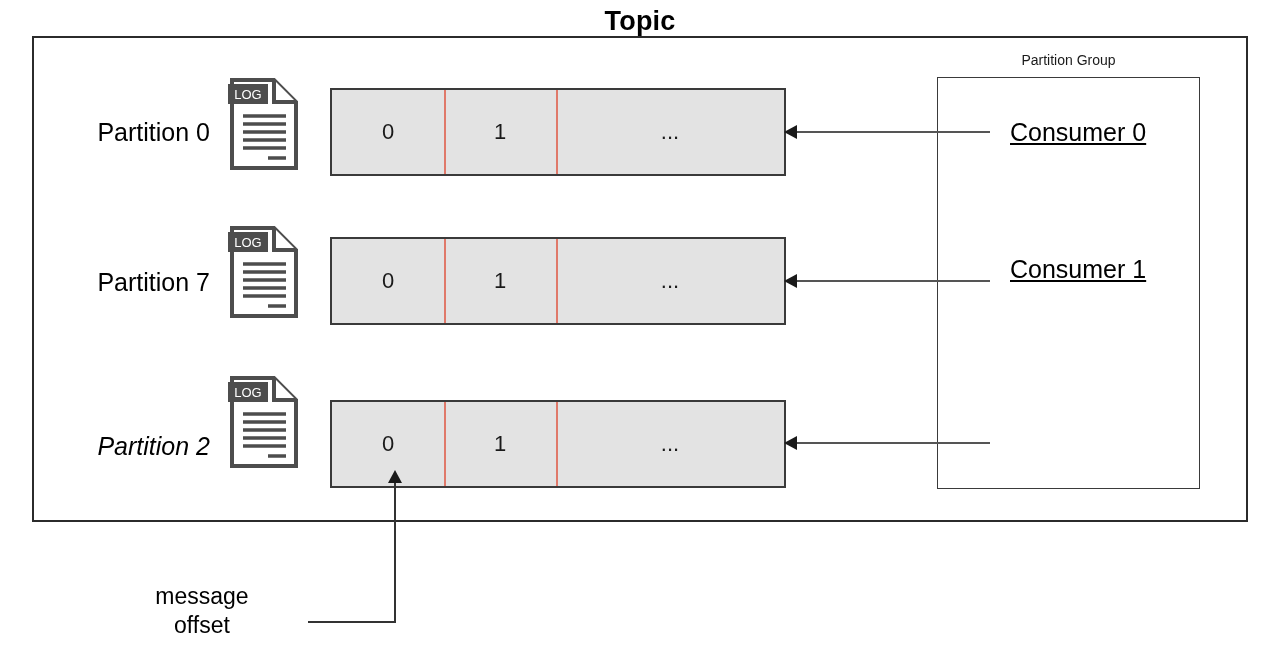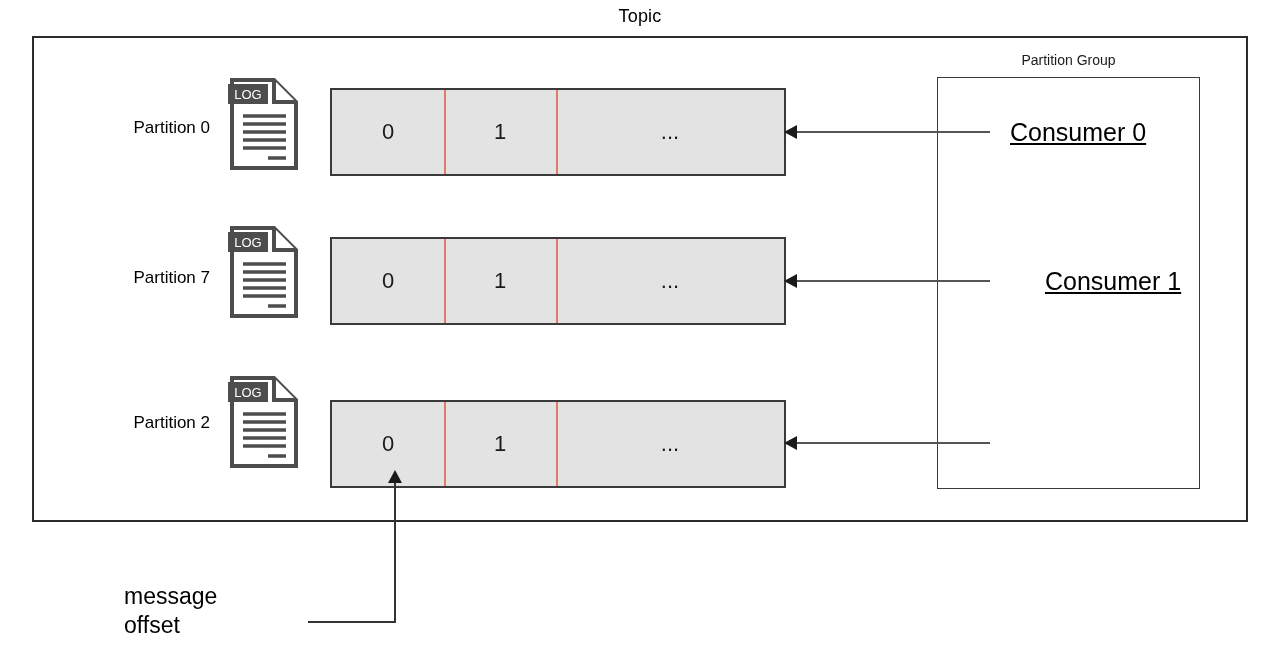--- a/index.html
+++ b/index.html
@@ -20,40 +20,40 @@
     overflow: hidden;
   }
   .abs { position: absolute; }
 
   
   #topic-title {
     left: 0;
     top: 6px;
     width: 1280px;
     text-align: center;
-    font-size: 18px;
-    font-weight: normal;
+    font-size: 27px;
+    font-weight: bold;
     letter-spacing: 0.2px;
     color: #000;
   }
 
   
   #topic-box {
     left: 32px;
     top: 36px;
     width: 1216px;
     height: 486px;
     border: 2px solid #2b2b2b;
     box-sizing: border-box;
     background: transparent;
   }
 
   
   .partition-label {
-    font-size: 17px;
+    font-size: 25px;
     color: #000;
     text-align: right;
     width: 190px;
     left: 20px;
   }
 
   
   .log-icon {
     width: 72px;
     height: 96px;
@@ -128,24 +128,24 @@
   .arrow-head-left {
     width: 0; height: 0;
     border-top: 7px solid transparent;
     border-bottom: 7px solid transparent;
     border-right: 13px solid #1a1a1a;
     left: 784px;
   }
 
   
   #offset-label {
-    left: 124px;
+    left: 112px;
     top: 582px;
     width: 180px;
-    text-align: left;
+    text-align: center;
     font-size: 23px;
     line-height: 29px;
     color: #000;
   }
   #offset-h-line {
     left: 308px;
     top: 621px;
     width: 88px;
     height: 2px;
     background: #333333;
@@ -222,21 +222,21 @@
   </div>
 
   <div class="abs log-box" style="top:237px;">
     <div class="log-cell cell-0">0</div>
     <div class="cell-divider div-a"></div>
     <div class="log-cell cell-1">1</div>
     <div class="cell-divider div-b"></div>
     <div class="log-cell cell-2">...</div>
   </div>
 
-  <div class="abs partition-label" style="top:413px;">Partition 2</div>
+  <div class="abs partition-label" style="top:432px;font-style:italic;">Partition 2</div>
 
   <div class="abs log-icon" style="left:228px; top:374px;">
     <svg width="72" height="96" viewBox="0 0 72 96" xmlns="http://www.w3.org/2000/svg">
       <path d="M4 4 H46 L68 26 V92 H4 Z" fill="#ffffff" stroke="#4d4d4d" stroke-width="4" stroke-linejoin="miter"></path>
       <path d="M46 4 V26 H68" fill="#ffffff" stroke="#4d4d4d" stroke-width="4" stroke-linejoin="miter"></path>
       <g stroke="#4d4d4d" stroke-width="3.5">
         <line x1="15" y1="40" x2="58" y2="40"></line>
         <line x1="15" y1="48" x2="58" y2="48"></line>
         <line x1="15" y1="56" x2="58" y2="56"></line>
         <line x1="15" y1="64" x2="58" y2="64"></line>
@@ -258,21 +258,21 @@
 
   <div class="abs" id="consumer-group-label">Partition Group</div>
   <div class="abs" id="consumer-group-box"></div>
 
   <div class="abs connector-line" style="top:131px;"></div>
   <div class="abs arrow-head-left" style="top:125px;"></div>
   <div class="abs consumer-label" style="top:118px;">Consumer 0</div>
 
   <div class="abs connector-line" style="top:280px;"></div>
   <div class="abs arrow-head-left" style="top:274px;"></div>
-  <div class="abs consumer-label" style="top:267px;margin-left:35px;">Consumer 1</div>
+  <div class="abs consumer-label" style="top:255px;">Consumer 1</div>
 
   <div class="abs connector-line" style="top:442px;"></div>
   <div class="abs arrow-head-left" style="top:436px;"></div>
 
   <div class="abs" id="offset-label">
     <span>message</span><br>
     <span>offset</span>
   </div>
   <div class="abs" id="offset-h-line"></div>
   <div class="abs" id="offset-v-line"></div>

